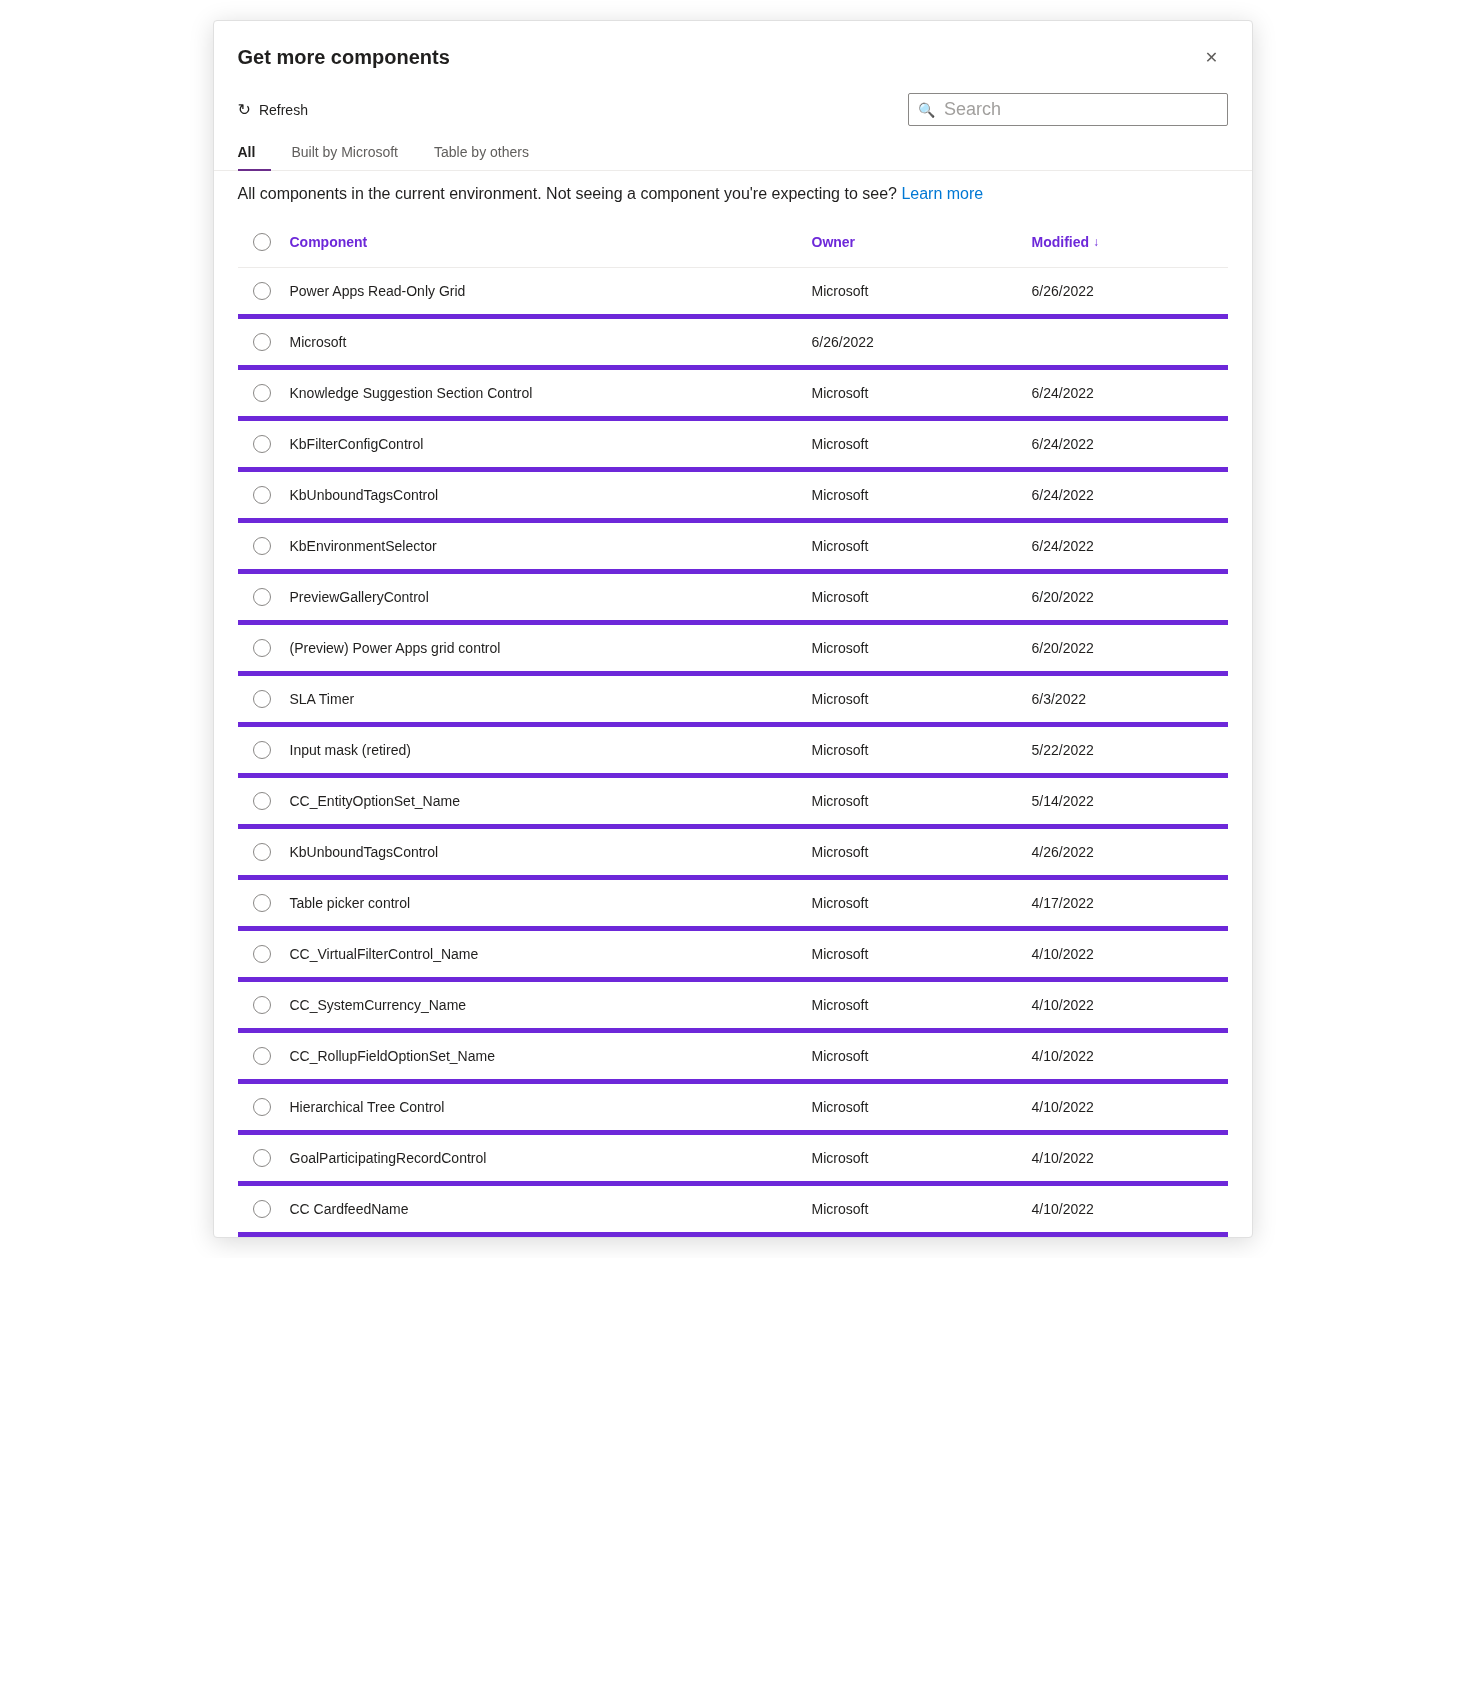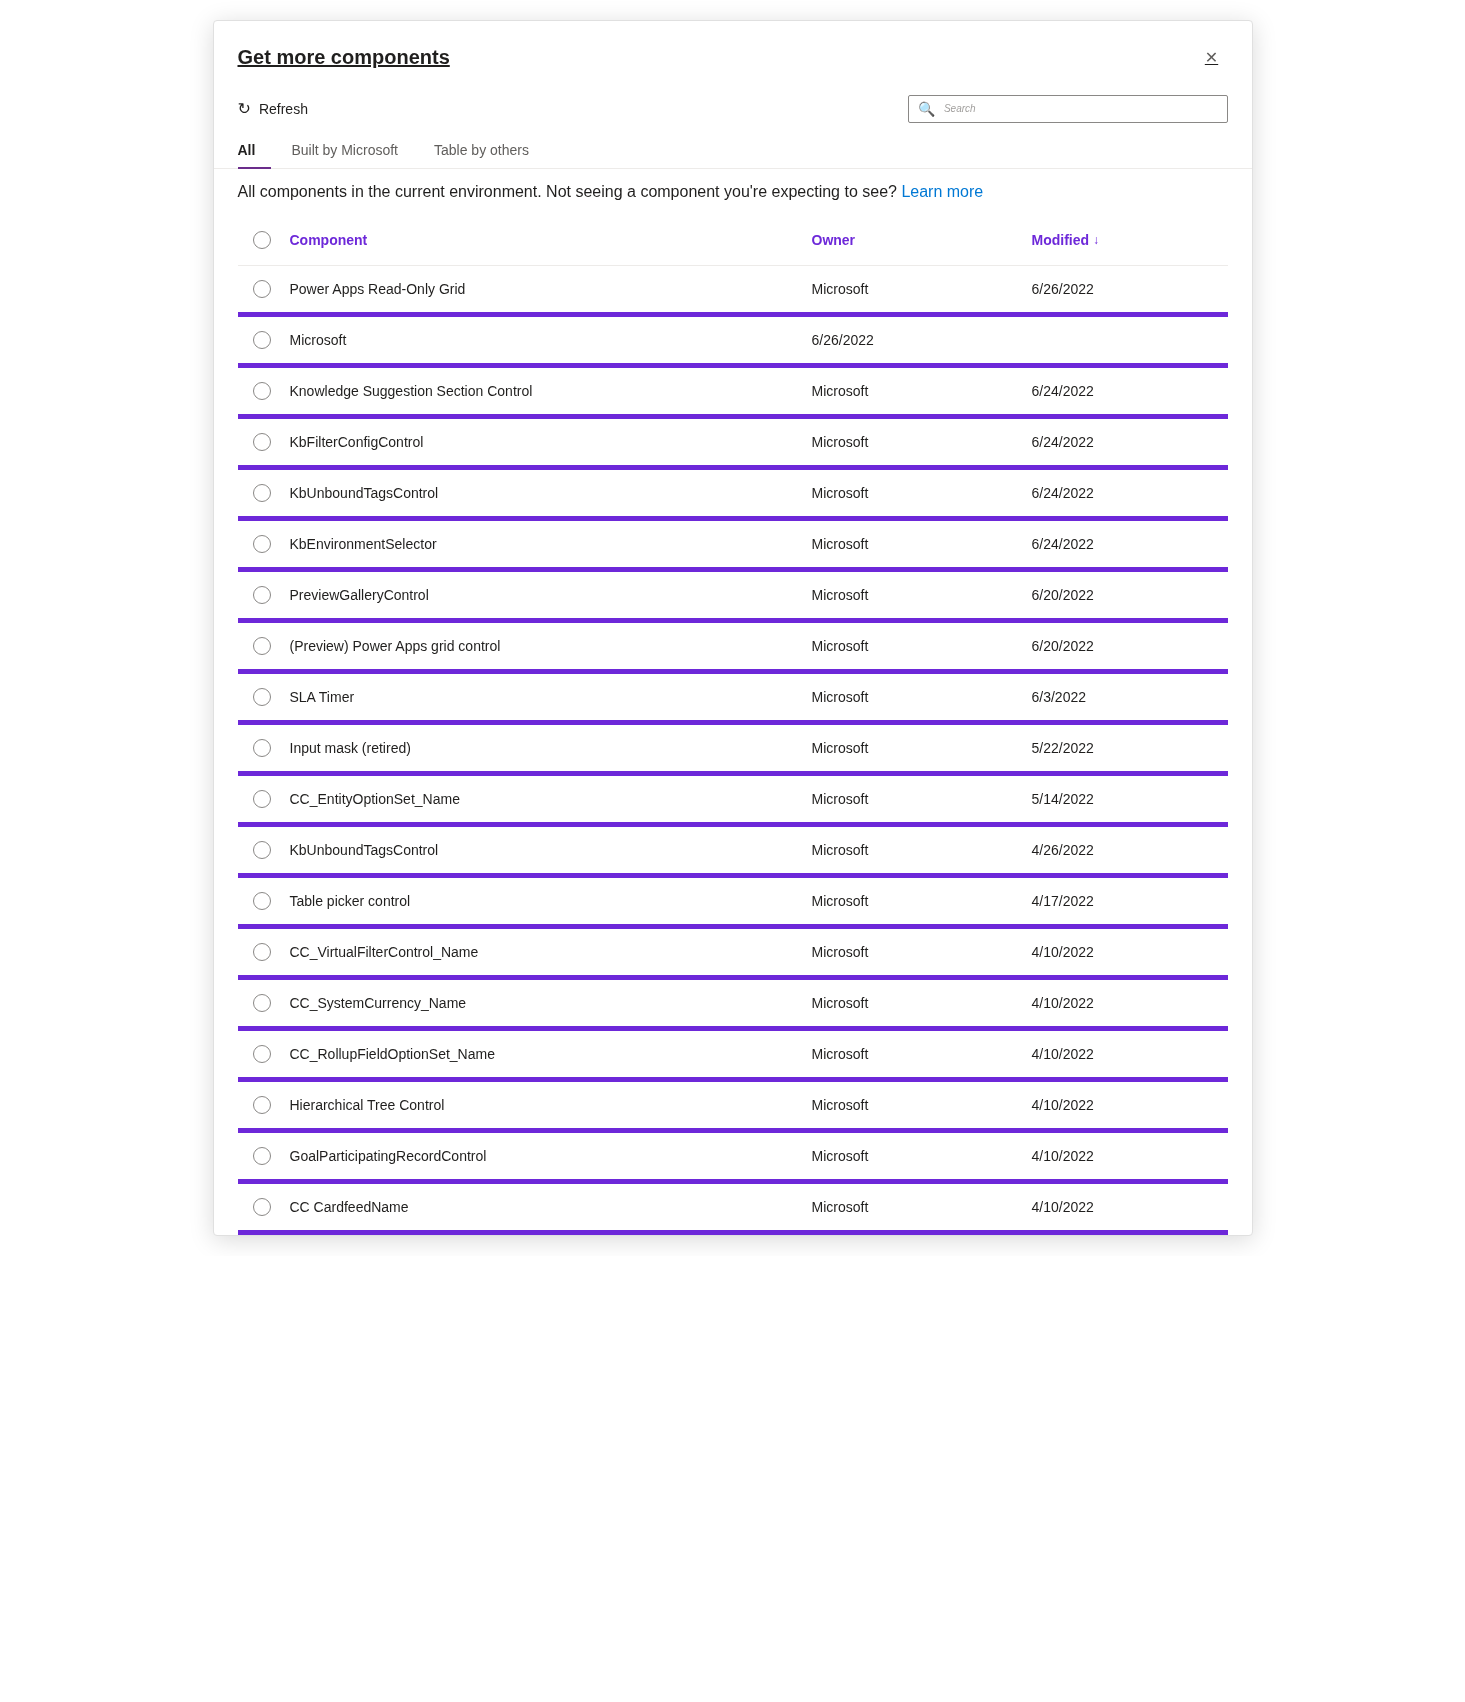--- a/index.html
+++ b/index.html
@@ -26,21 +26,20 @@
       display: flex;
       flex-direction: column;
     }
 
     .dialog-header {
       display: flex;
       align-items: center;
       justify-content: space-between;
       padding: 20px 24px 12px 24px;
       border-bottom: none;
-      text-decoration: underline;
     }
 
     .dialog-title {
       font-size: 20px;
       font-weight: 600;
       color: #201f1e;
     }
 
     .close-btn {
       width: 32px;
@@ -93,24 +92,23 @@
 
     .search-icon {
       color: #605e5c;
       margin-right: 8px;
       font-size: 14px;
     }
 
     .search-input {
       border: none;
       outline: none;
-      font-size: 10px;
+      font-size: 18px;
       width: 100%;
       color: #0369a1;
-      font-style: italic;
     }
 
     .search-input::placeholder {
       color: #a19f9d;
     }
 
     .tabs {
       display: flex;
       align-items: flex-end;
       padding: 0 24px;

